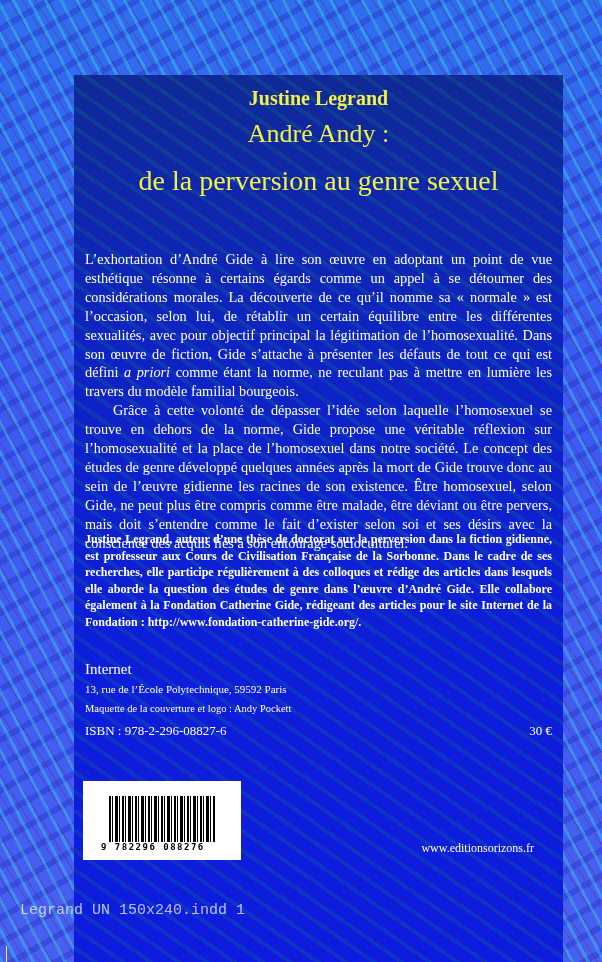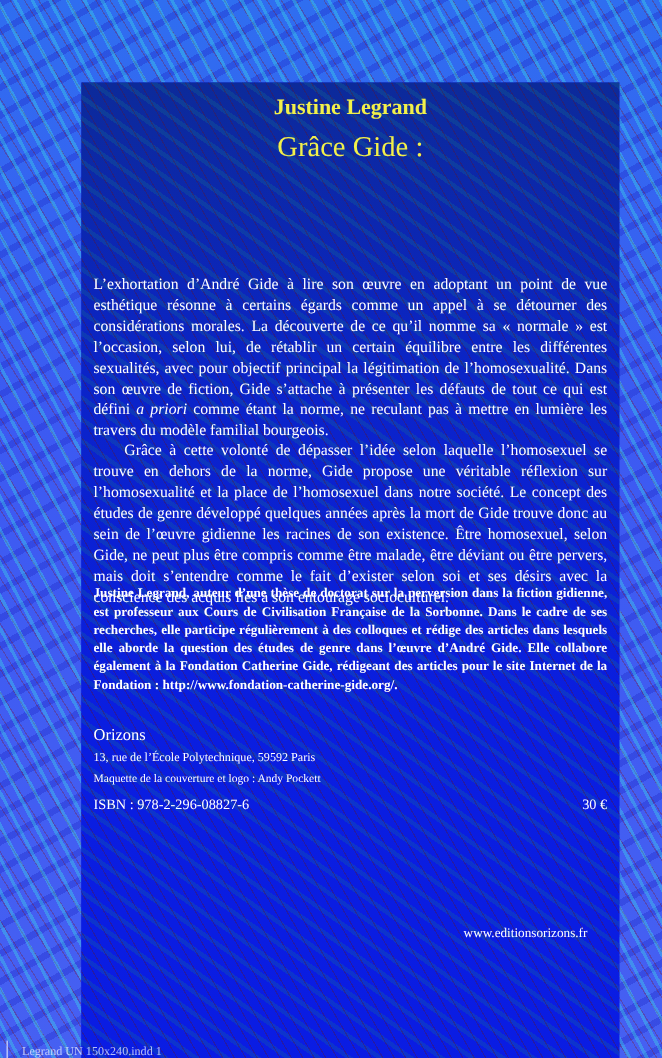--- a/index.html
+++ b/index.html
@@ -80,46 +80,51 @@
     .barcode-digits {
       position: absolute; left: 18px; top: 61px; width: 124px;
       font-family: "DejaVu Sans Mono", monospace; font-size: 9px; letter-spacing: 1.5px;
       color: #000; font-weight: bold;
     }
     .website {
       position: absolute; right: 29px; top: 766px;
       color: #ffffff; font-size: 12px;
     }
     .indd-slug {
-      position: absolute; left: 20px; top: 950px;
-      color: #dfe6ff; font-family: Liberation Serif, serif; font-size: 11px;
+      position: absolute; left: 20px; top: 902px;
+      color: #dfe6ff; font-family: Liberation Mono, monospace; font-size: 15px;
       white-space: nowrap; opacity: 0.8;
     }
     .crop-mark {
       position: absolute; left: 6px; top: 946px; width: 1px; height: 16px; background: #e0e8ff;
     }
   </style>
 </head>
 <body>
 
 <div class="panel">
   <div class="author">Justine Legrand</div>
-  <div class="title1">Grâce Gide :</div>
+  <div class="title1">André Andy :</div>
+  <div class="title2">de la perversion au genre sexuel</div>
 
   <div class="body-text">
     <p><span>L’exhortation d’André Gide à lire son œuvre en adoptant un point de vue esthétique résonne à certains égards comme un appel à se détourner des considérations morales. La découverte de ce qu’il nomme sa « normale » est l’occasion, selon lui, de rétablir un certain équilibre entre les différentes sexualités, avec pour objectif principal la légitimation de l’homosexualité. Dans son œuvre de fiction, Gide s’attache à présenter les défauts de tout ce qui est défini </span><em>a priori</em><span> comme étant la norme, ne reculant pas à mettre en lumière les travers du modèle familial bourgeois.</span></p>
     <p class="indent">Grâce à cette volonté de dépasser l’idée selon laquelle l’homosexuel se trouve en dehors de la norme, Gide propose une véritable réflexion sur l’homosexualité et la place de l’homosexuel dans notre société. Le concept des études de genre développé quelques années après la mort de Gide trouve donc au sein de l’œuvre gidienne les racines de son existence. Être homosexuel, selon Gide, ne peut plus être compris comme être malade, être déviant ou être pervers, mais doit s’entendre comme le fait d’exister selon soi et ses désirs avec la conscience des acquis liés à son entourage socioculturel.</p>
   </div>
 
   <div class="bio">Justine Legrand, auteur d’une thèse de doctorat sur la perversion dans la fiction gidienne, est professeur aux Cours de Civilisation Française de la Sorbonne. Dans le cadre de ses recherches, elle participe régulièrement à des colloques et rédige des articles dans lesquels elle aborde la question des études de genre dans l’œuvre d’André Gide. Elle collabore également à la Fondation Catherine Gide, rédigeant des articles pour le site Internet de la Fondation : http://www.fondation-catherine-gide.org/.</div>
 
-  <div class="publisher">Orizons</div>
+  <div class="publisher">Internet</div>
   <div class="addr">13, rue de l’École Polytechnique, 59592 Paris</div>
   <div class="design">Maquette de la couverture et logo : Andy Pockett</div>
   <div class="isbn">ISBN : 978-2-296-08827-6</div>
   <div class="price">30 €</div>
 
+  <div class="barcode-box">
+    <div class="barcode-bars"></div>
+    <div class="barcode-digits">9 782296 088276</div>
+  </div>
 
   <div class="website">www.editionsorizons.fr</div>
 </div>
 
 <div class="crop-mark"></div>
 <div class="indd-slug">Legrand UN 150x240.indd   1</div>
 
 </body></html>

